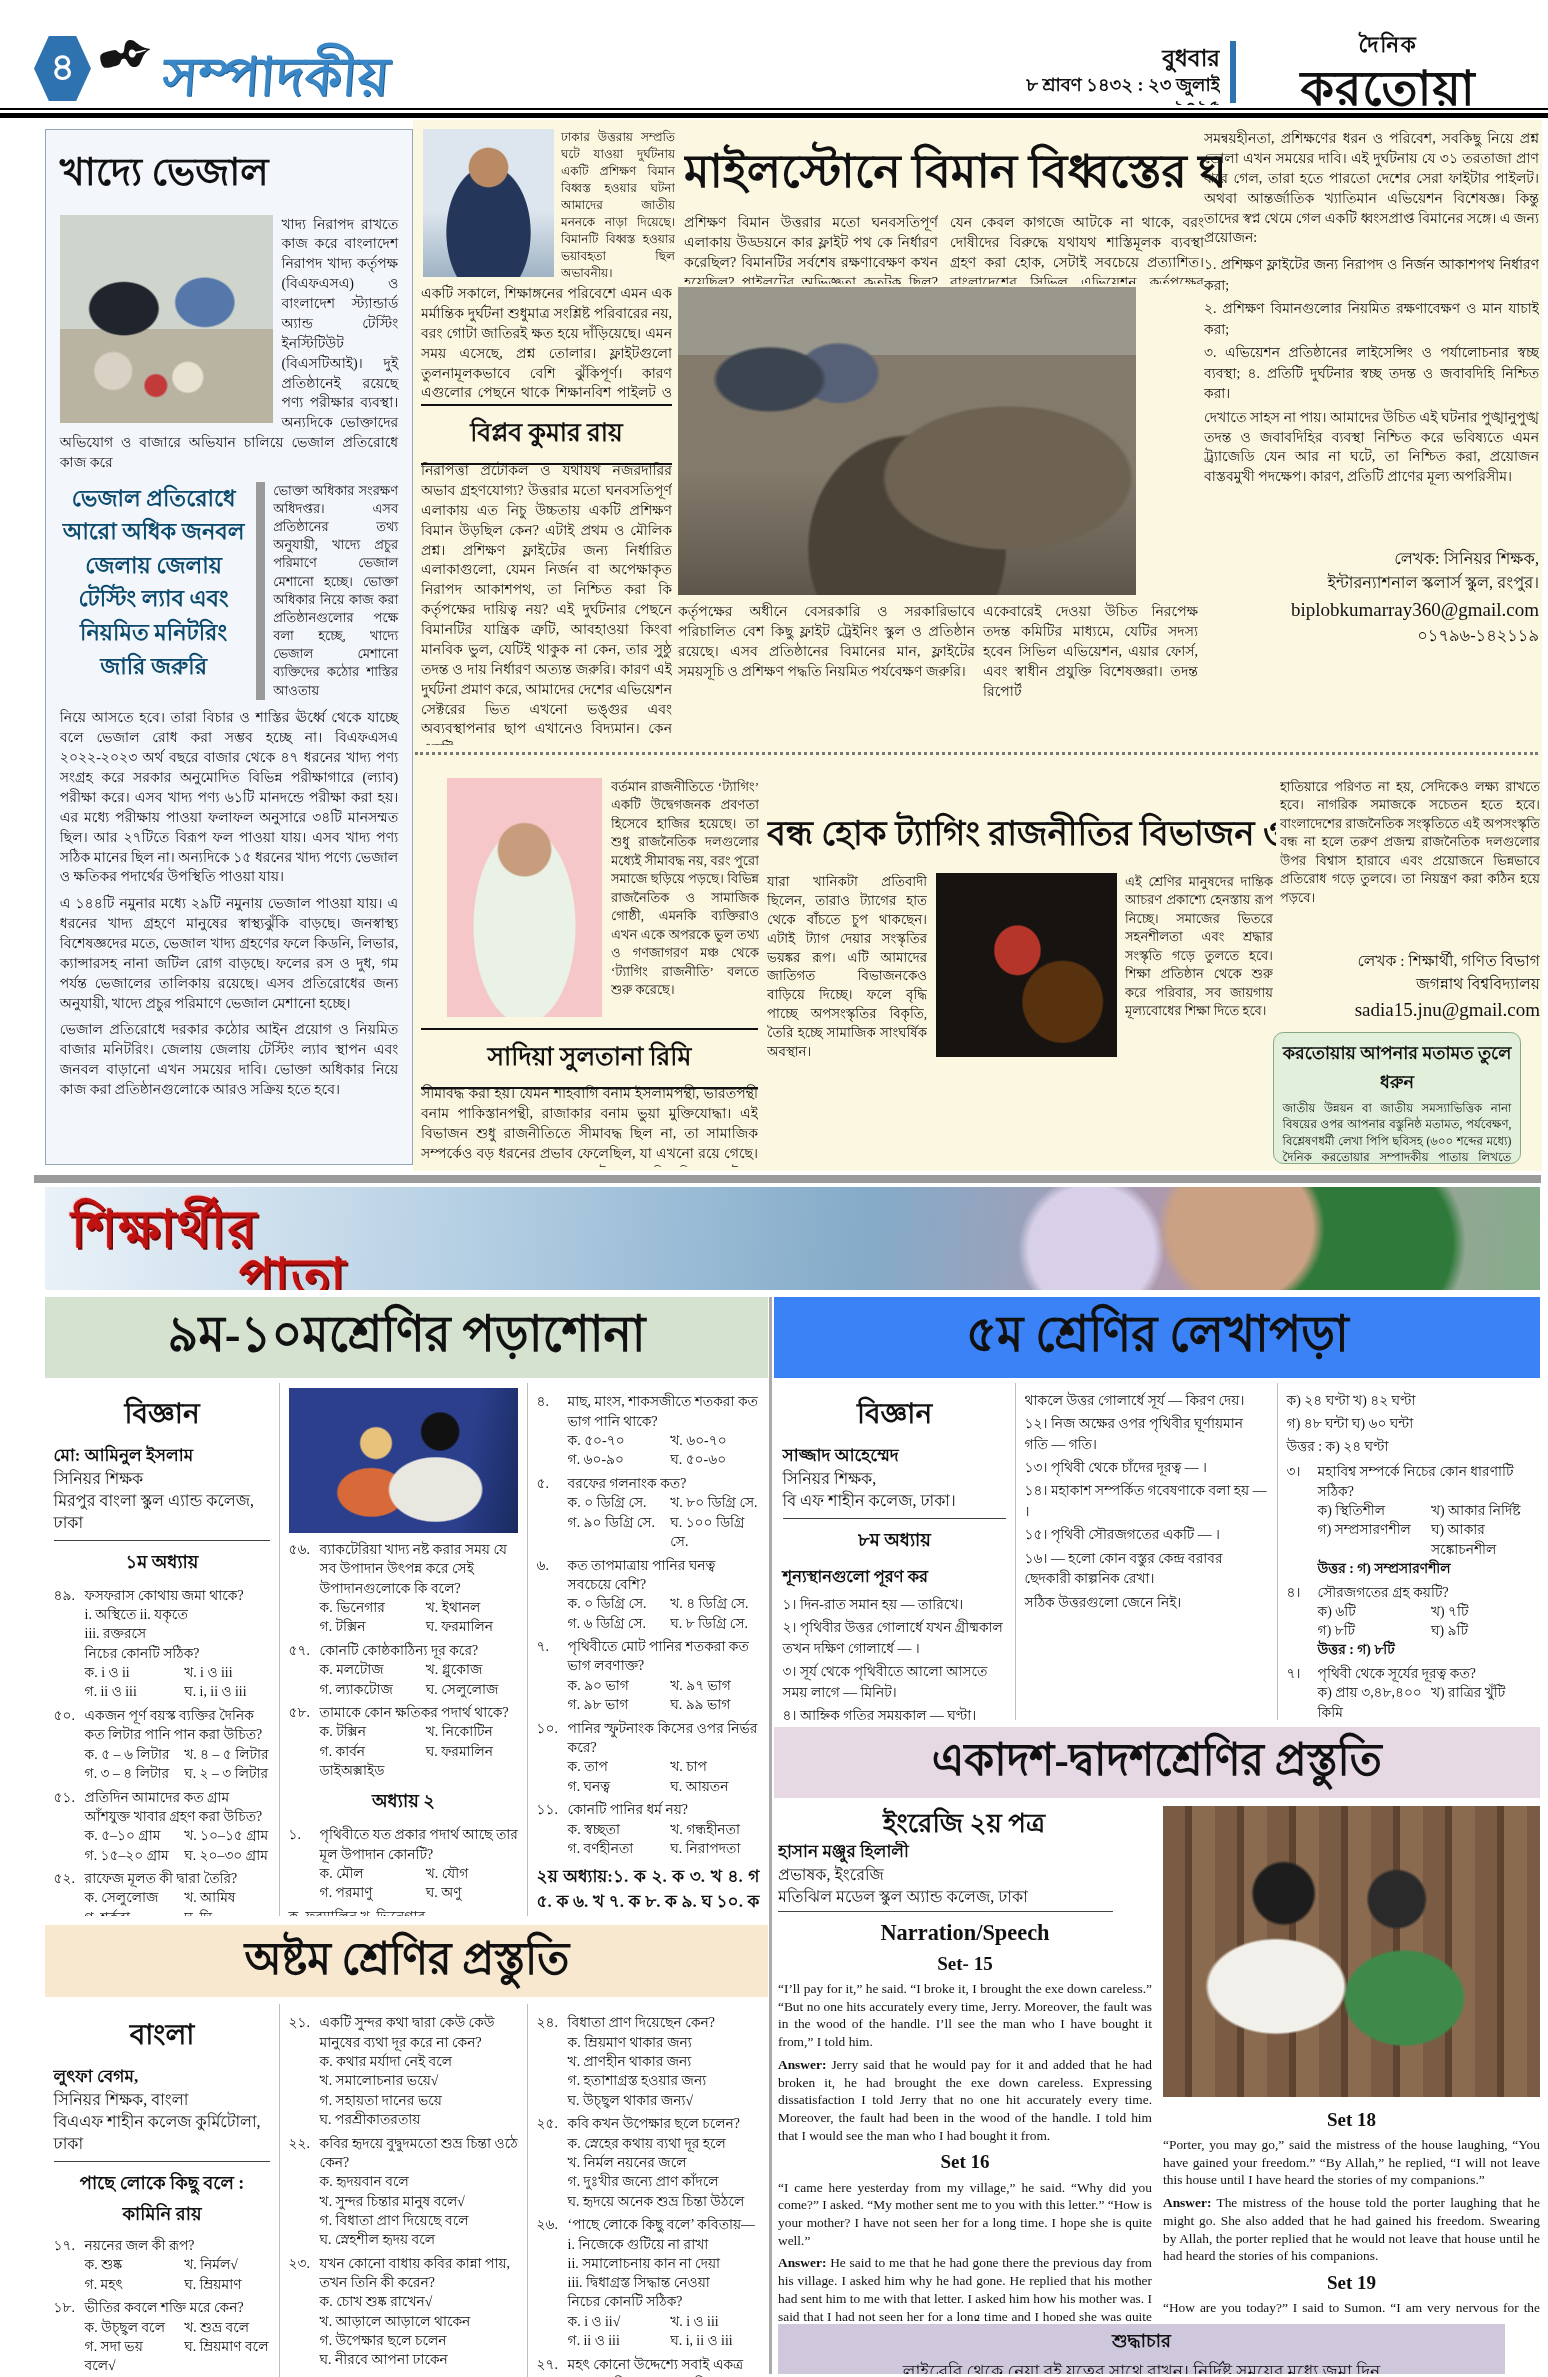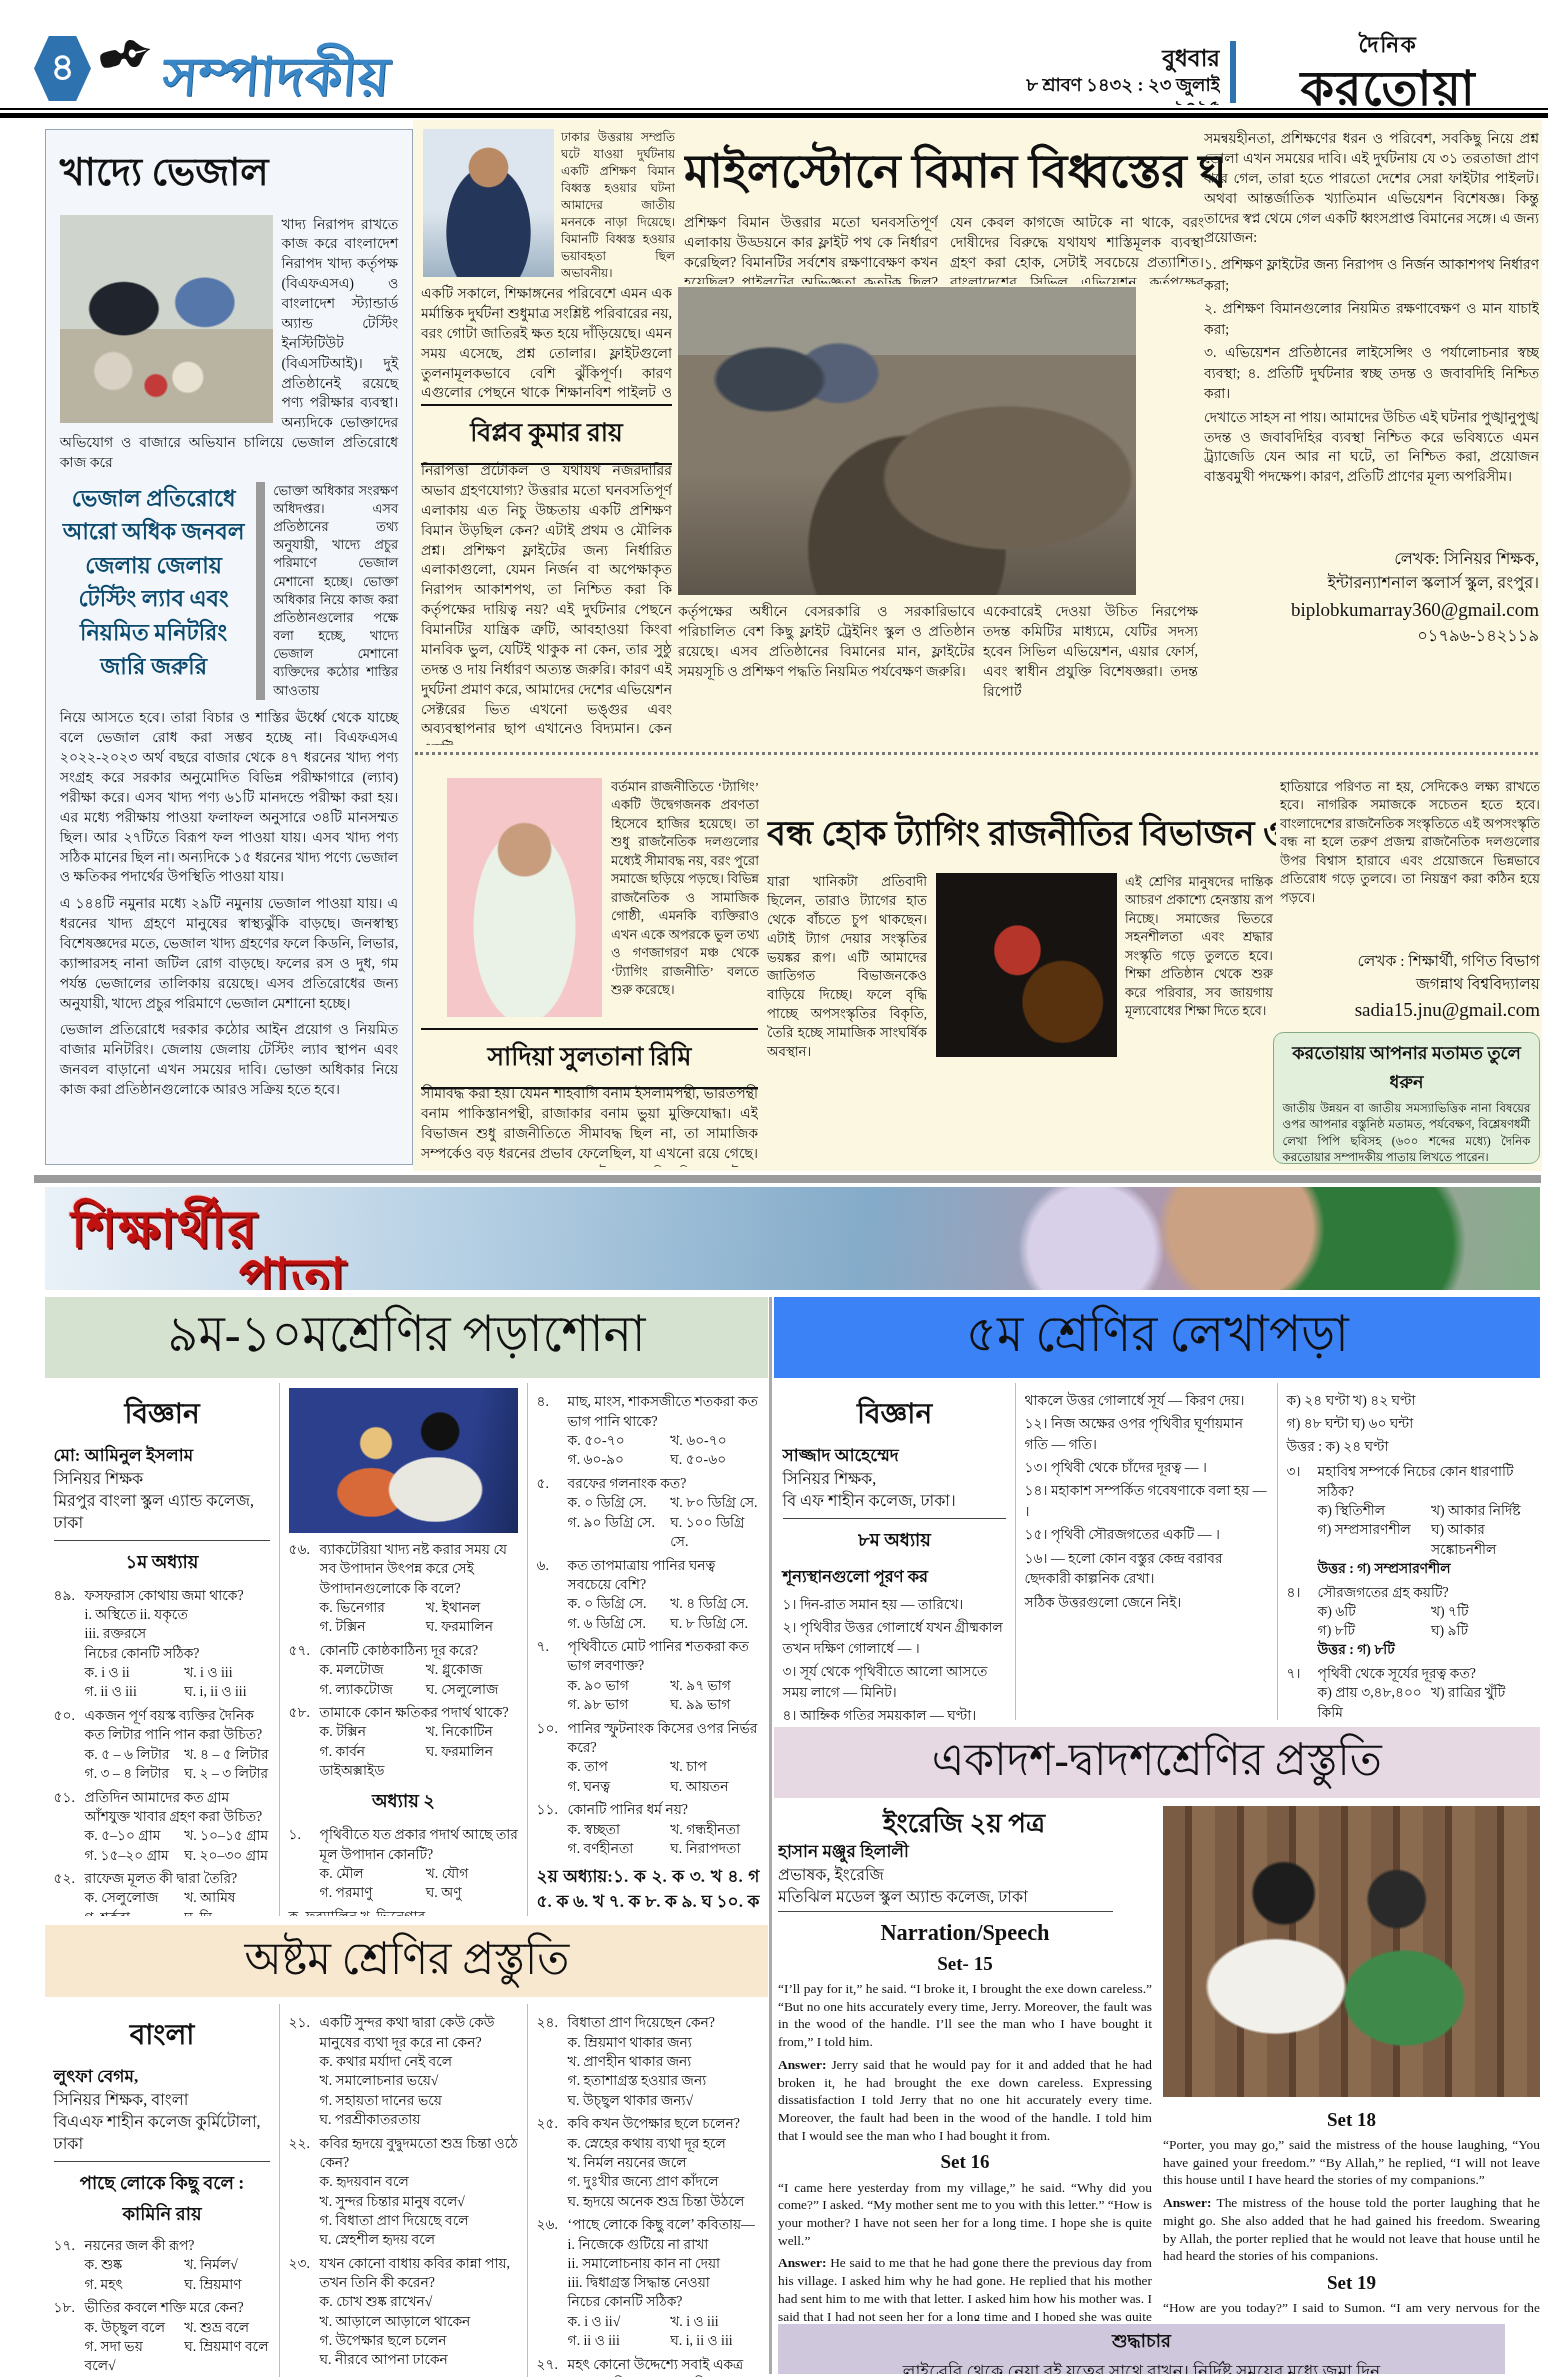--- a/index.html
+++ b/index.html
@@ -78,21 +78,21 @@
 
   
   .graybar{background:#9b9b9b}
   .banner{background:
       radial-gradient(circle at 80% 40%,#caa183 0 6%,transparent 7%),
       radial-gradient(circle at 88% 55%,#2f7a3a 0 7%,transparent 8%),
       radial-gradient(circle at 70% 60%,#d8cfe8 0 6%,transparent 7%),
       linear-gradient(95deg,#eaf2f8 0%,#b2cde2 30%,#84abc9 55%,#b596a9 78%,#85ad8b 100%)}
   .banner .w1,.banner .w2{position:absolute;color:#c11212;font-weight:900;font-size:52px;
       text-shadow:1.7px 1.7px 0 #6e0808,-0.9px -0.9px 0 #f5caca;letter-spacing:1.7px}
-  .band{display:flex;align-items:center;justify-content:center;font-weight:400}
+  .band{display:flex;align-items:center;justify-content:center;font-weight:700}
   .band-green{background:#d6e2d0}
   .band-blue{background:#3b82f6}
   .band-peach{background:#f8e8d0}
   .band-pink{background:#e6d9e4}
   .band .tt{font-size:50px;transform:scaleX(.95)}
   .band .tt2{font-size:45px;transform:scaleX(.95)}
   .cols{display:flex}
   .cols>div{padding:5.2px 8.6px;overflow:hidden}
   .cols>div+div{border-left:0.9px solid #bdbdbd}
   .subj{font-size:28px;font-weight:800;text-align:center;margin:3.4px 0 6.9px}
@@ -220,21 +220,21 @@
   <div class="abs bylinebox" style="left:421px;top:1028px;width:337px">সাদিয়া সুলতানা রিমি</div>
   <div class="abs bodytxt just" style="left:421px;top:1084px;width:337px;height:83px">সীমাবদ্ধ করা হয়। যেমন শাহবাগি বনাম ইসলামপন্থী, ভারতপন্থী বনাম পাকিস্তানপন্থী, রাজাকার বনাম ভুয়া মুক্তিযোদ্ধা। এই বিভাজন শুধু রাজনীতিতে সীমাবদ্ধ ছিল না, তা সামাজিক সম্পর্কেও বড় ধরনের প্রভাব ফেলেছিল, যা এখনো রয়ে গেছে। বাংলাদেশে গত কয়েক দশক ধরে ট্যাগ সংস্কৃতির বিকাশ ঘটেছে। জুলাই অভ্যুত্থানের পর আমাদের সবার প্রত্যাশা ছিল, জাতি এই বিভাজন থেকে বেরিয়ে আসবে।</div>
 
   <div class="abs bodytxt just" style="left:1280px;top:778px;width:260px;height:169px;font-size:13px">হাতিয়ারে পরিণত না হয়, সেদিকেও লক্ষ্য রাখতে হবে। নাগরিক সমাজকে সচেতন হতে হবে। বাংলাদেশের রাজনৈতিক সংস্কৃতিতে এই অপসংস্কৃতি বন্ধ না হলে তরুণ প্রজন্ম রাজনৈতিক দলগুলোর উপর বিশ্বাস হারাবে এবং প্রয়োজনে ভিন্নভাবে প্রতিরোধ গড়ে তুলবে। তা নিয়ন্ত্রণ করা কঠিন হয়ে পড়বে।</div>
   <div class="abs creditblk" style="left:1280px;top:949px;width:260px;height:79px;font-size:15.5px">
     <div>লেখক : শিক্ষার্থী, গণিত বিভাগ</div>
     <div>জগন্নাথ বিশ্ববিদ্যালয়</div>
     <div class="email">sadia15.jnu@gmail.com</div>
   </div>
 
-  <div class="abs opbox" style="left:1273px;top:1032px;width:267px;height:132px">
+  <div class="abs opbox" style="left:1273px;top:1032px;width:248px;height:132px">
     <div class="t">করতোয়ায় আপনার মতামত তুলে ধরুন</div>
     <div class="bd">জাতীয় উন্নয়ন বা জাতীয় সমস্যাভিত্তিক নানা বিষয়ের ওপর আপনার বস্তুনিষ্ঠ মতামত, পর্যবেক্ষণ, বিশ্লেষণধর্মী লেখা পিপি ছবিসহ (৬০০ শব্দের মধ্যে) দৈনিক করতোয়ার সম্পাদকীয় পাতায় লিখতে পারেন।</div>
 
   </div>
 
   <div class="abs graybar" style="left:34px;top:1175px;width:1507px;height:7.7px"></div>
 
   <div class="abs banner" style="left:45px;top:1187px;width:1495px;height:103px">
     <span class="w1" style="left:26px;top:1.7px">শিক্ষার্থীর</span>
     <span class="w2" style="left:194px;top:50px">পাতা</span>

